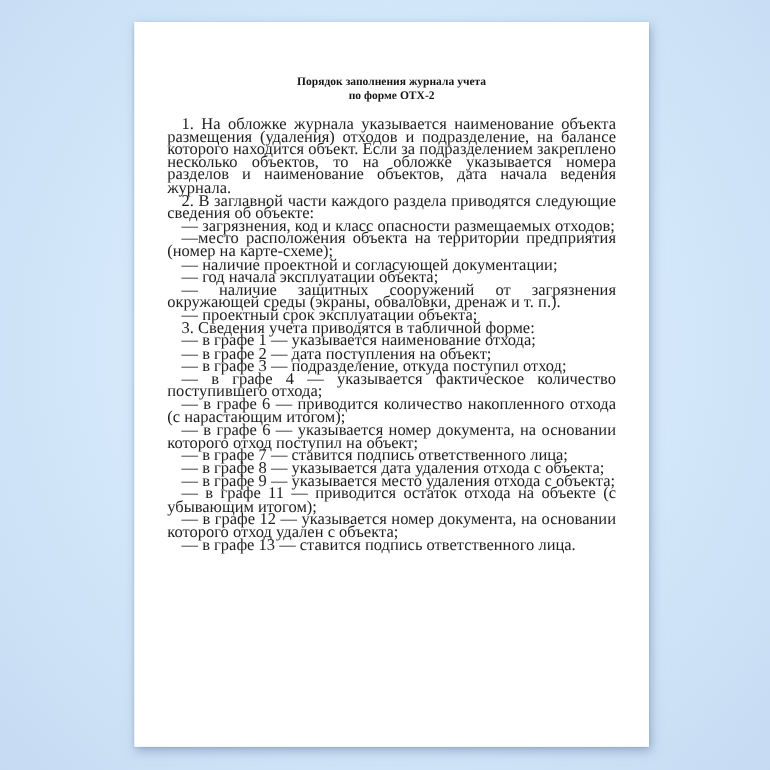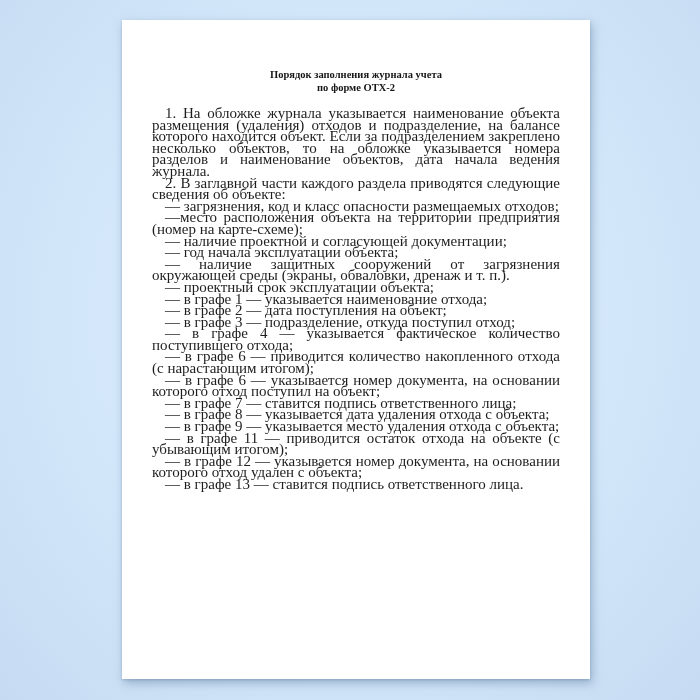--- a/index.html
+++ b/index.html
@@ -52,20 +52,21 @@
       <span>по форме ОТХ-2</span>
     </h1>
     <p class="para">1. На обложке журнала указывается наименование объекта размещения (удаления) отходов и подразделение, на балансе которого находится объект. Если за подразделением закреплено несколько объектов, то на обложке указывается номера разделов и наименование объектов, дата начала ведения журнала.</p>
     <p class="para">2. В заглавной части каждого раздела приводятся следующие сведения об объекте:</p>
     <p class="para">— загрязнения, код и класс опасности размещаемых отходов;</p>
     <p class="para">—место расположения объекта на территории предприятия (номер на карте-схеме);</p>
     <p class="para">— наличие проектной и согласующей документации;</p>
     <p class="para">— год начала эксплуатации объекта;</p>
     <p class="para">— наличие защитных сооружений от загрязнения окружающей среды (экраны, обваловки, дренаж и т. п.).</p>
     <p class="para">— проектный срок эксплуатации объекта;</p>
+    <p class="para">3. Сведения учета приводятся в табличной форме:</p>
     <p class="para">— в графе 1 — указывается наименование отхода;</p>
     <p class="para">— в графе 2 — дата поступления на объект;</p>
     <p class="para">— в графе 3 — подразделение, откуда поступил отход;</p>
     <p class="para">— в графе 4 — указывается фактическое количество поступившего отхода;</p>
     <p class="para">— в графе 6 — приводится количество накопленного отхода (с нарастающим итогом);</p>
     <p class="para">— в графе 6 — указывается номер документа, на основании которого отход поступил на объект;</p>
     <p class="para">— в графе 7 — ставится подпись ответственного лица;</p>
     <p class="para">— в графе 8 — указывается дата удаления отхода с объекта;</p>
     <p class="para">— в графе 9 — указывается место удаления отхода с объекта;</p>
     <p class="para">— в графе 11 — приводится остаток отхода на объекте (с убывающим итогом);</p>

